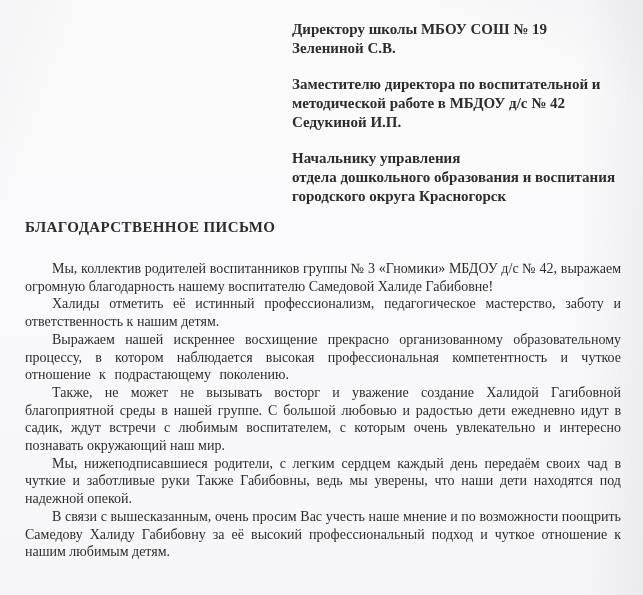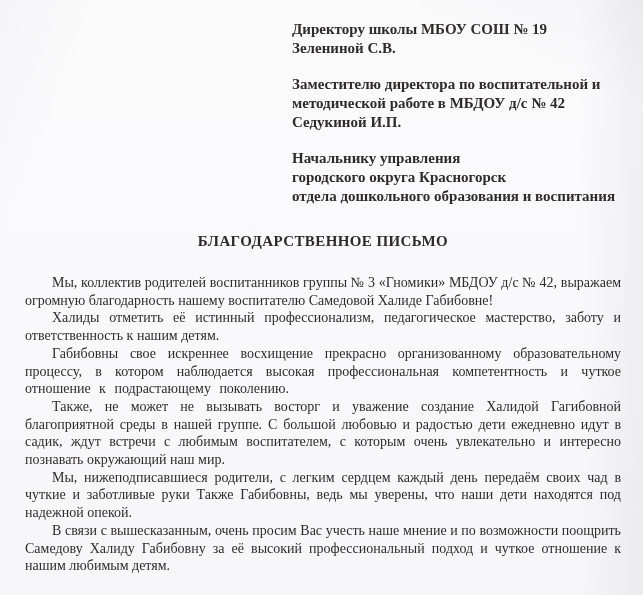--- a/index.html
+++ b/index.html
@@ -32,22 +32,21 @@
     padding-top: 20px;
     margin-left: 292px;
     font-weight: bold;
     font-size: 15px;
     line-height: 19px;
     white-space: nowrap;
   }
   .addr-group { margin-bottom: 17px; }
   .addr-group:last-child { margin-bottom: 0; }
   .title-row {
-    margin: 26px 22px 0 25px;
-    text-align: center;
+    margin: 12px 22px 0 25px;
   }
   .title {
     display: inline-block;
     font-weight: bold;
     font-size: 15px;
     letter-spacing: 0.4px;
     line-height: 17px;
   }
   .body-text {
     margin: 24px 22px 0 25px;
@@ -73,31 +72,31 @@
       <div>Директору школы МБОУ СОШ № 19</div>
       <div>Зелениной С.В.</div>
     </div>
     <div class="addr-group">
       <div>Заместителю директора по воспитательной и</div>
       <div>методической работе в МБДОУ д/с № 42</div>
       <div>Седукиной И.П.</div>
     </div>
     <div class="addr-group">
       <div>Начальнику управления</div>
+      <div>отдела дошкольного образования и воспитания</div>
       <div>городского округа Красногорск</div>
-      <div>отдела дошкольного образования и воспитания</div>
     </div>
   </div>
 
   <div class="title-row">
     <span class="title">БЛАГОДАРСТВЕННОЕ ПИСЬМО</span>
   </div>
 
   <div class="body-text">
     <p><span>Мы, коллектив родителей воспитанников группы № 3 «Гномики» МБДОУ д/с № 42, выражаем огромную благодарность нашему воспитателю </span><span class="bold">Самедовой Халиде Габибовне!</span></p>
     <p>Халиды отметить её истинный профессионализм, педагогическое мастерство, заботу и ответственность к нашим детям.</p>
-    <p class="spread">Габибовны свое искреннее восхищение прекрасно организованному образовательному процессу, в котором наблюдается высокая профессиональная компетентность и чуткое отношение к подрастающему поколению.</p>
+    <p class="spread">Выражаем нашей искреннее восхищение прекрасно организованному образовательному процессу, в котором наблюдается высокая профессиональная компетентность и чуткое отношение к подрастающему поколению.</p>
     <p>Также, не может не вызывать восторг и уважение создание Халидой Гагибовной благоприятной среды в нашей группе. С большой любовью и радостью дети ежедневно идут в садик, ждут встречи с любимым воспитателем, с которым очень увлекательно и интересно познавать окружающий наш мир.</p>
     <p>Мы, нижеподписавшиеся родители, с легким сердцем каждый день передаём своих чад в чуткие и заботливые руки Также Габибовны, ведь мы уверены, что наши дети находятся под надежной опекой.</p>
     <p>В связи с вышесказанным, очень просим Вас учесть наше мнение и по возможности поощрить Самедову Халиду Габибовну за её высокий профессиональный подход и чуткое отношение к нашим любимым детям.</p>
   </div>
 
 </div>
 
 </body></html>

